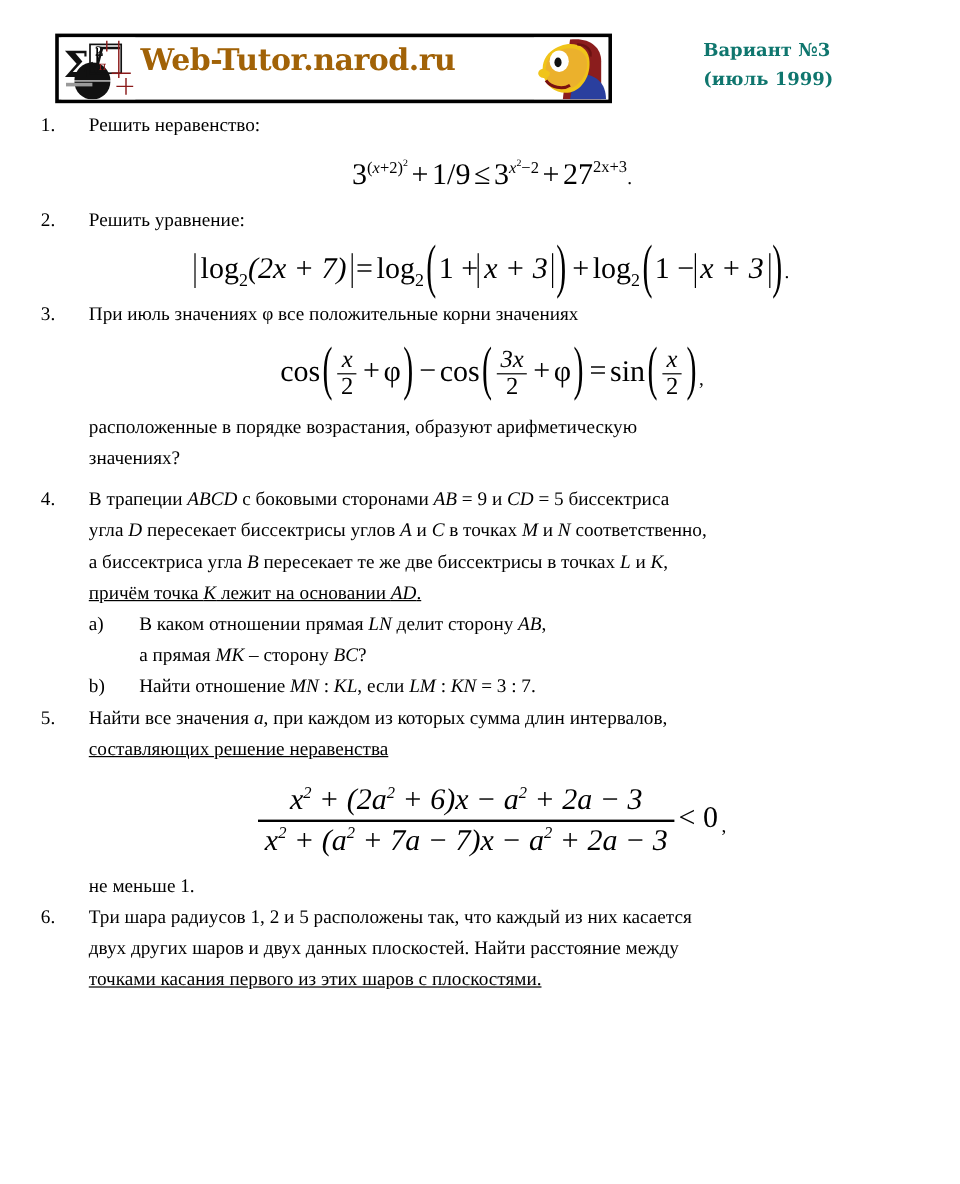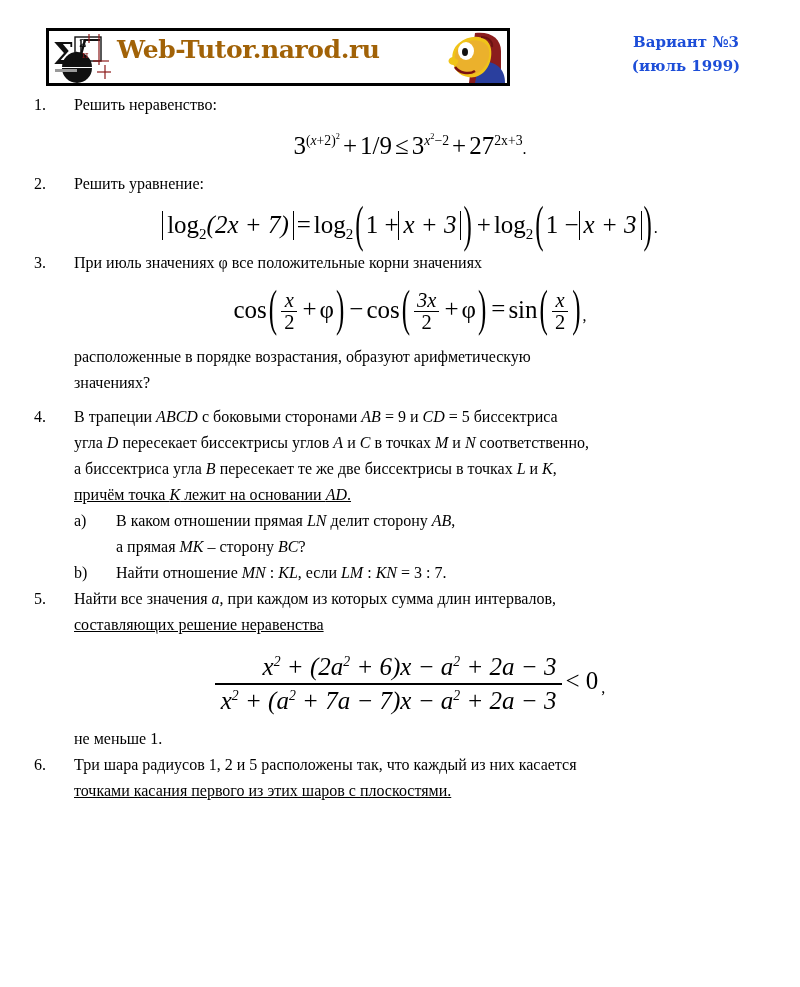--- a/index.html
+++ b/index.html
@@ -61,26 +61,26 @@
     right: 0px;
     top: 0px;
     width: 62px;
     height: 52px;
   }
   .header-right {
     position: absolute;
     right: 14px;
     top: 30px;
     width: 200px;
-    text-align: center;
+    text-align: left;
     font-family: "DejaVu Serif", "Liberation Serif", serif;
     font-weight: bold;
     font-size: 15px;
     line-height: 24px;
-    color: #1d4ed8;
+    color: #0f766e;
   }
 
   
   .content {
     position: relative;
     margin: 0;
     padding: 0 14px 0 34px;
   }
   .problem {
     position: relative;
@@ -175,21 +175,21 @@
   }
   .frac .num { display: block; padding: 0 3px; }
   .frac .den {
     display: block;
     border-top: 1.6px solid #000;
     padding: 0 3px;
   }
   .bigfrac {
     display: inline-block;
     vertical-align: middle;
-    text-align: right;
+    text-align: center;
     font-size: 1em;
     line-height: 1.2;
   }
   .bigfrac .num { display: block; padding: 0 6px 1px 6px; }
   .bigfrac .den {
     display: block;
     border-top: 2px solid #000;
     padding: 1px 6px 0 6px;
   }
   .trail {
@@ -350,19 +350,20 @@
         <div class="prob-num"></div>
         <div class="prob-body">не меньше 1.</div>
       </div>
     </div>
 
     <div class="problem">
       <div class="prob-row">
         <div class="prob-num">6.</div>
         <div class="prob-body">
           <div class="just">Три шара радиусов 1, 2 и 5 расположены так, что каждый из них касается</div>
+          <div class="just">двух других шаров и двух данных плоскостей. Найти расстояние между</div>
           <div class="just-last">точками касания первого из этих шаров с плоскостями.</div>
         </div>
       </div>
     </div>
 
   </div>
 </div>
 
 </body></html>

